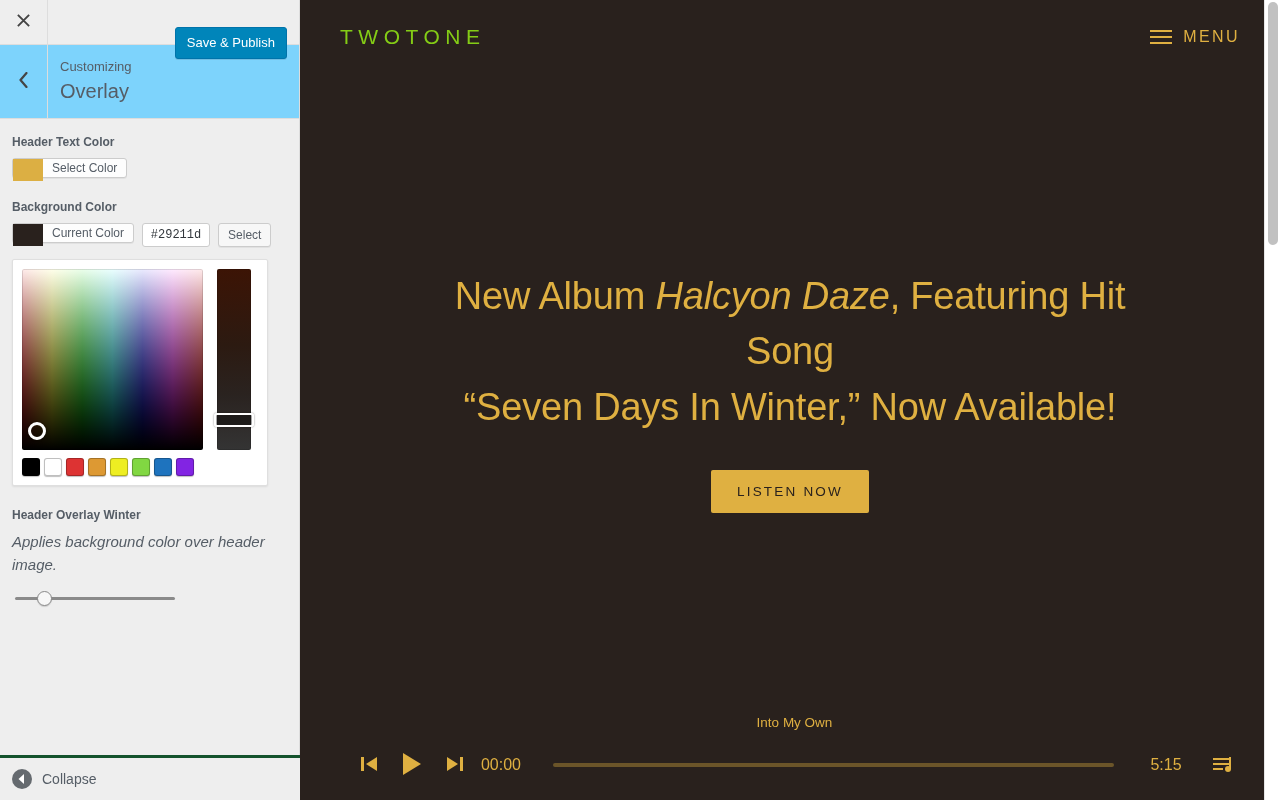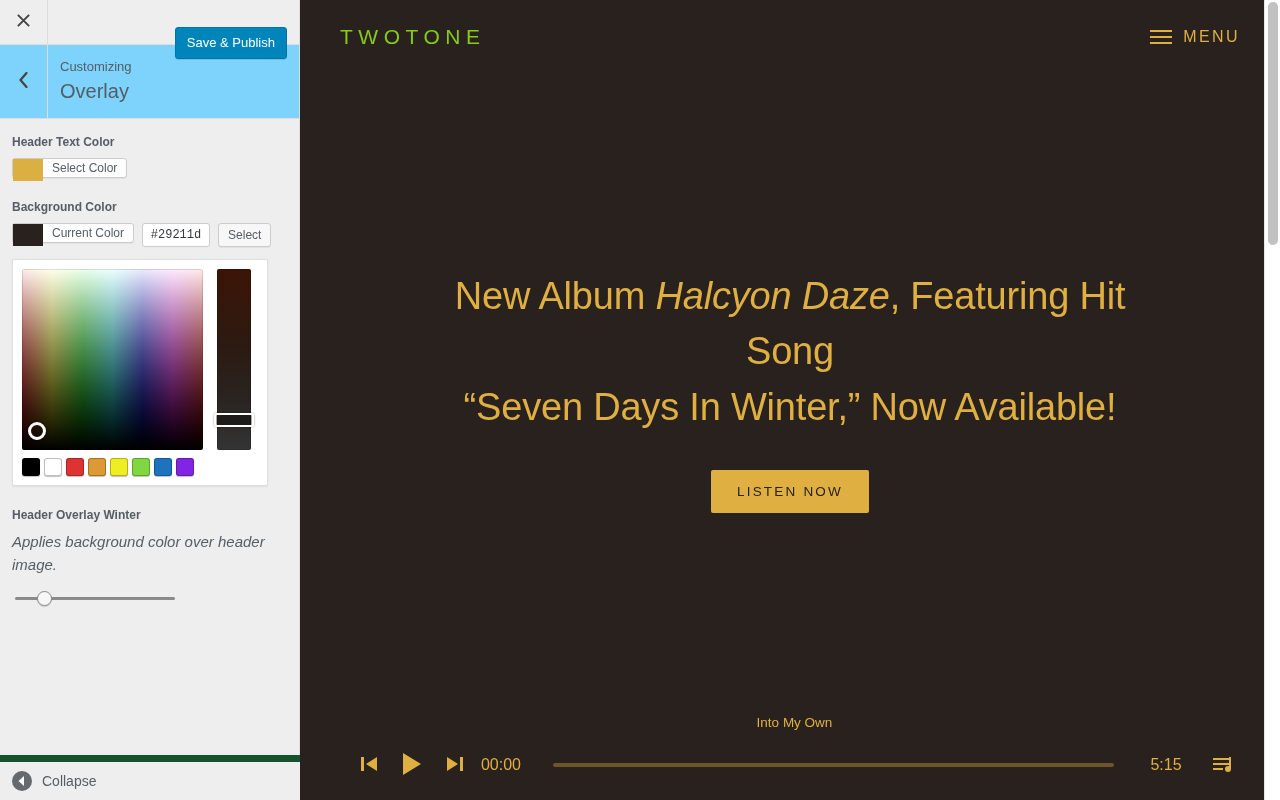--- a/index.html
+++ b/index.html
@@ -235,21 +235,21 @@
     border-radius: 50%;
     cursor: pointer;
     box-shadow: 0 1px 1px rgba(0,0,0,0.15);
   }
 
   
   .cz-footer {
     position: absolute;
     left: 0; bottom: 0;
     width: 300px; height: 45px;
-    border-top: 7px solid #14532d;
+    border-top: 3px solid #14532d;
     background: #eeeeee;
     display: flex; align-items: center;
     padding-left: 12px;
     cursor: pointer;
   }
   .cz-collapse-icon {
     width: 20px; height: 20px;
     border-radius: 50%;
     background: #656a6f;
     display: flex; align-items: center; justify-content: center;

